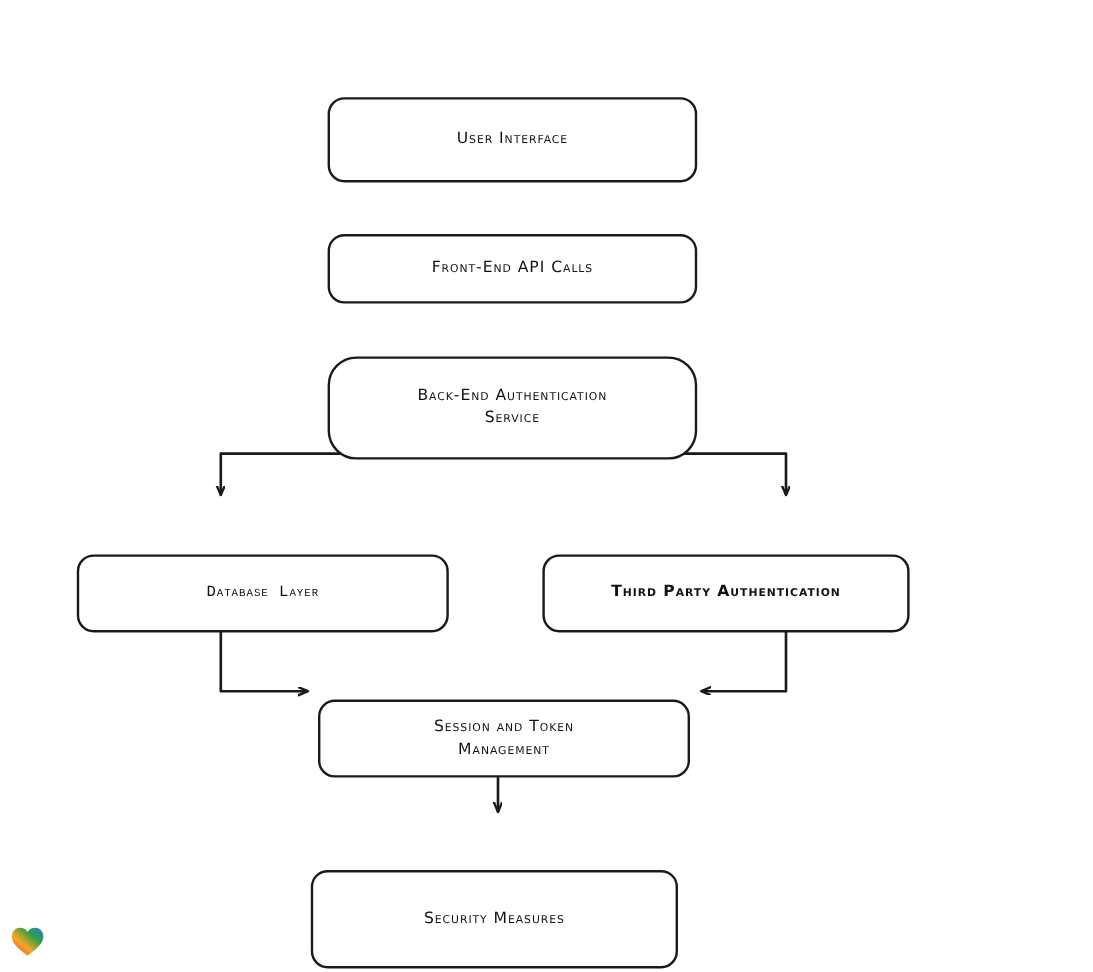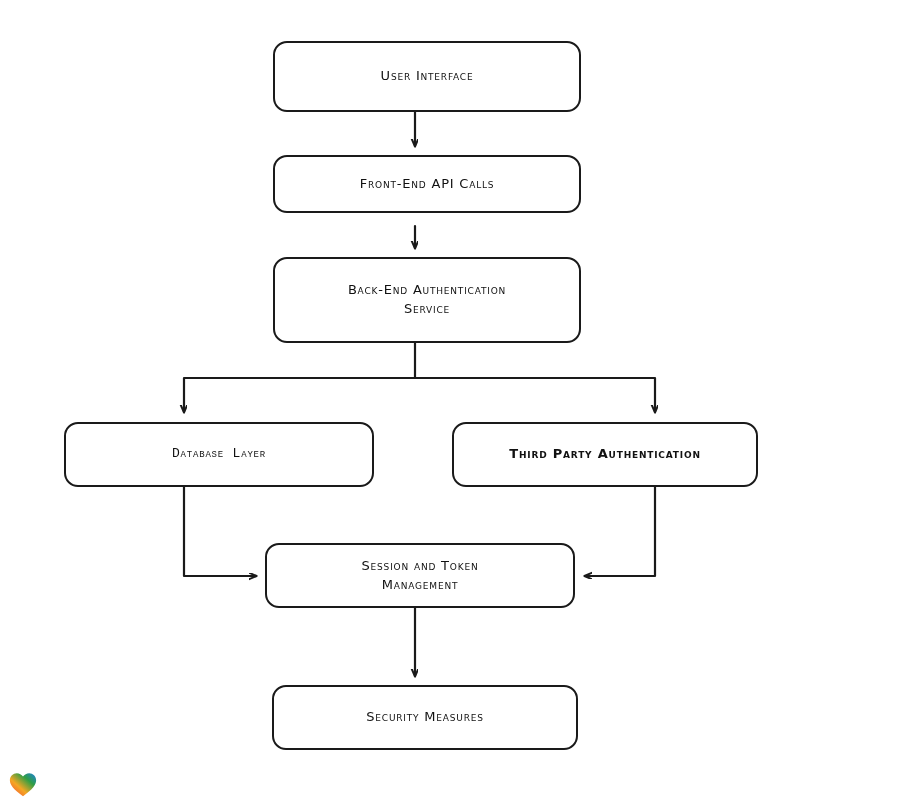--- a/index.html
+++ b/index.html
@@ -31,20 +31,21 @@
     align-items: center;
     justify-content: center;
     text-align: center;
     color: #111111;
     font-family: "DejaVu Sans", sans-serif;
     font-size: 13px;
     font-variant: small-caps;
     letter-spacing: 0.8px;
     line-height: 1.45;
     padding: 4px 10px;
+    margin-top: 40px;
   }
   .node span {
     display: block;
     white-space: pre-line;
   }
   svg#edges {
     position: absolute;
     left: 0;
     top: 0;
     width: 911px;
@@ -94,39 +95,39 @@
   </svg>
 
   <div class="node" style="left:273px; top:41px; width:308px; height:71px;">
     <span>User Interface</span>
   </div>
 
   <div class="node" style="left:273px; top:155px; width:308px; height:58px;">
     <span>Front-End API Calls</span>
   </div>
 
-  <div class="node" style="left:273px; top:257px; width:308px; height:86px;">
+  <div class="node" style="left:273px; top:257px; width:308px; height:86px;border-radius:24px;">
     <span>Back-End Authentication
 Service</span>
   </div>
 
   <div class="node" style="left:64px; top:422px; width:310px; height:65px;font-family:Liberation Mono, monospace;">
     <span>Database Layer</span>
   </div>
 
   <div class="node" style="left:452px; top:422px; width:306px; height:65px;font-weight:bold;">
     <span>Third Party Authentication</span>
   </div>
 
   <div class="node" style="left:265px; top:543px; width:310px; height:65px;">
     <span>Session and Token
 Management</span>
   </div>
 
-  <div class="node" style="left:272px; top:685px; width:306px; height:65px;">
+  <div class="node" style="left:259px; top:685px; width:306px; height:82px;">
     <span>Security Measures</span>
   </div>
 
   <svg id="heart" viewBox="0 0 32 32">
     <defs>
       <linearGradient id="heartGrad" x1="0" y1="1" x2="1" y2="0">
         <stop offset="0%" stop-color="#f0423c"></stop>
         <stop offset="38%" stop-color="#f5a623"></stop>
         <stop offset="70%" stop-color="#2f9e44"></stop>
         <stop offset="100%" stop-color="#1e7fe0"></stop>

